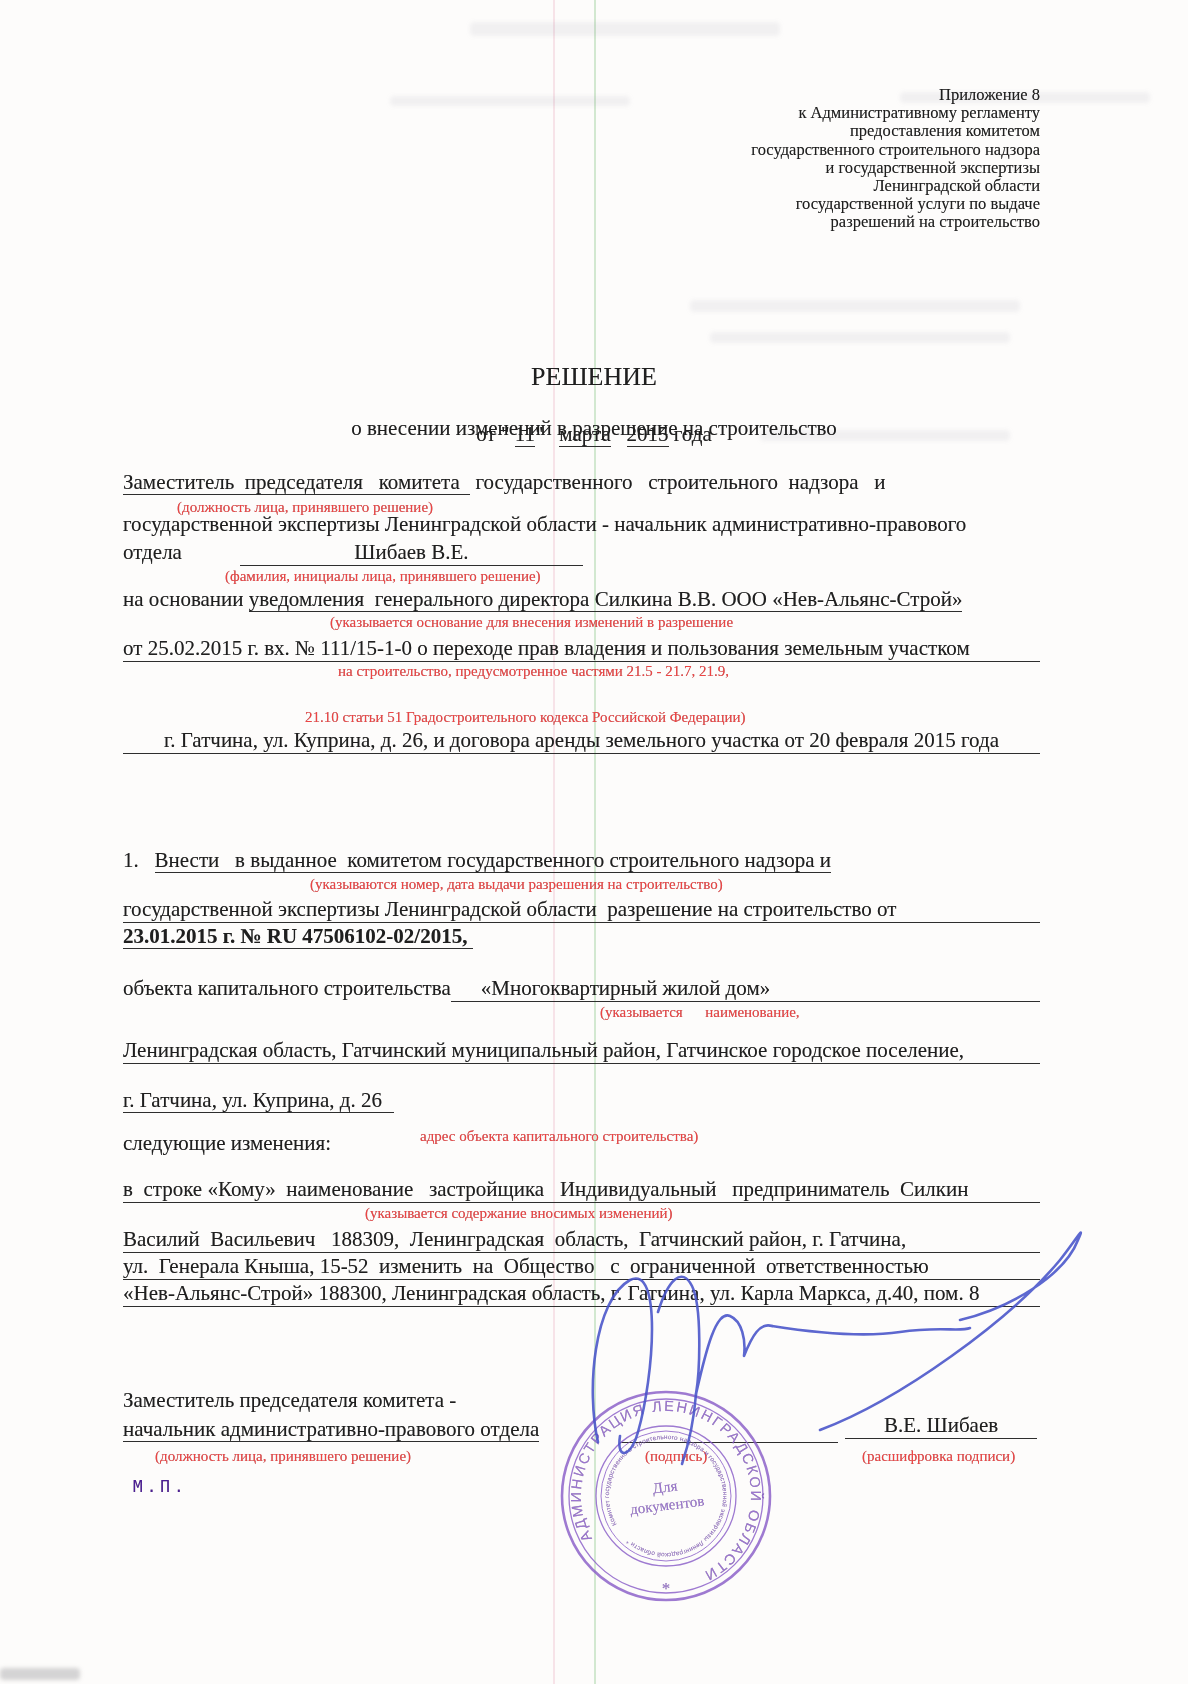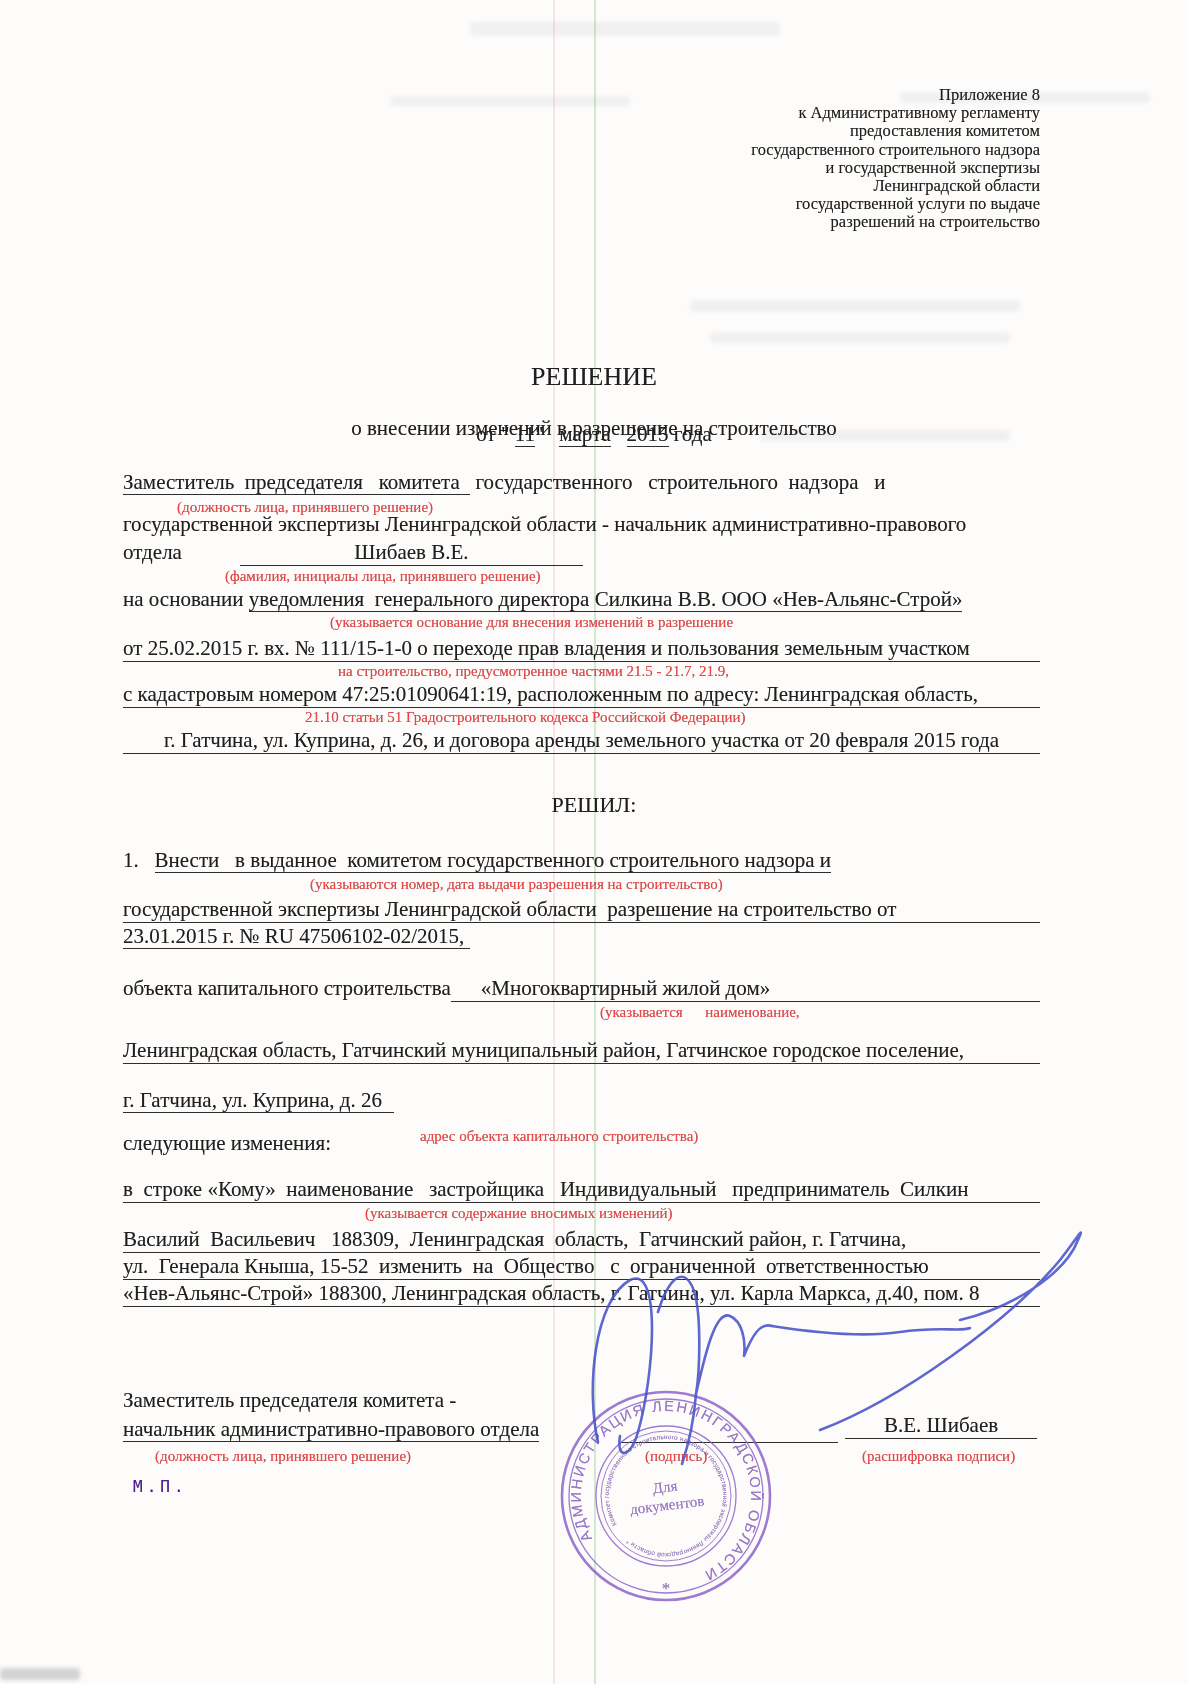--- a/index.html
+++ b/index.html
@@ -67,32 +67,30 @@
     <span class="ublock" style="flex:1;margin-left:58px;text-align:center;">Шибаев В.Е.</span>
   </div>
   <div class="cap" style="left:225px;top:568px;">(фамилия, инициалы лица, принявшего решение)</div>
 
   <div class="line" style="left:123px;top:587px;width:930px;"><span>на основании </span><span class="u">уведомления  генерального директора Силкина В.В. ООО «Нев-Альянс-Строй»</span></div>
   <div class="cap" style="left:330px;top:614px;">(указывается основание для внесения изменений в разрешение</div>
 
   <div class="line ublock" style="left:123px;top:636px;width:917px;">от 25.02.2015 г. вх. № 111/15-1-0 о переходе прав владения и пользования земельным участком</div>
   <div class="cap" style="left:338px;top:663px;">на строительство, предусмотренное частями 21.5 - 21.7, 21.9,</div>
 
-  <div class="line ublock" style="left:123px;top:682px;width:917px;">с кадастровым номером 47:25:01090641:19, расположенным по адресу: Ленинградская область,</div>
   <div class="cap" style="left:305px;top:709px;">21.10 статьи 51 Градостроительного кодекса Российской Федерации)</div>
 
   <div class="line ublock" style="left:123px;top:728px;width:917px;text-align:center;">г. Гатчина, ул. Куприна, д. 26, и договора аренды земельного участка от 20 февраля 2015 года</div>
 
-  <div class="line center" style="top:792px;font-size:22px;">РЕШИЛ:</div>
 
   <div class="line" style="left:123px;top:848px;width:930px;"><span>1.   </span><span class="u">Внести   в выданное  комитетом государственного строительного надзора и</span></div>
   <div class="cap" style="left:310px;top:876px;">(указываются номер, дата выдачи разрешения на строительство)</div>
 
   <div class="line ublock" style="left:123px;top:897px;width:917px;">государственной экспертизы Ленинградской области  разрешение на строительство от</div>
-  <div class="line" style="left:123px;top:924px;"><span class="u" style="padding-right:6px;">23.01.2015 г. № RU 47506102-02/2015,</span></div>
+  <div class="line" style="left:123px;top:924px;font-weight:bold;"><span class="u" style="padding-right:6px;">23.01.2015 г. № RU 47506102-02/2015,</span></div>
 
   <div class="line flexline" style="left:123px;top:976px;width:917px;">
     <span>объекта капитального строительства</span>
     <span class="ublock" style="flex:1;padding-left:30px;">«Многоквартирный жилой дом»</span>
   </div>
   <div class="cap" style="left:600px;top:1004px;">(указывается      наименование,</div>
 
   <div class="line ublock" style="left:123px;top:1038px;width:917px;">Ленинградская область, Гатчинский муниципальный район, Гатчинское городское поселение,</div>
   <div class="cap" style="left:420px;top:1128px;">адрес объекта капитального строительства)</div>
   <div class="line" style="left:123px;top:1088px;"><span class="u" style="padding-right:12px;">г. Гатчина, ул. Куприна, д. 26</span></div>

